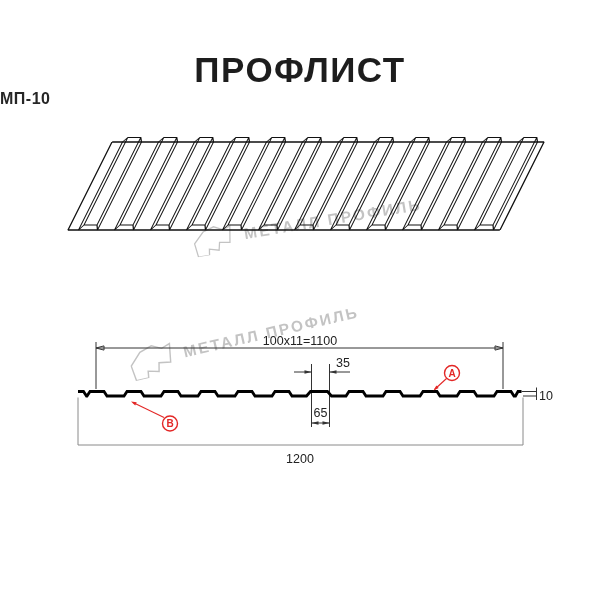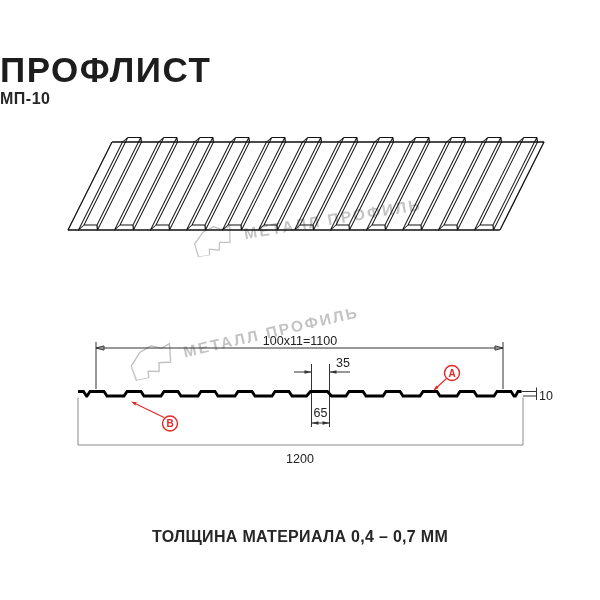--- a/index.html
+++ b/index.html
@@ -1,18 +1,18 @@
 <!DOCTYPE html>
 <html><head>
 <meta charset="utf-8">
 <style>
   html,body{margin:0;padding:0;background:#fff;}
   #page{position:relative;width:600px;height:600px;background:#ffffff;overflow:hidden;
         font-family:"Liberation Sans",sans-serif;}
-  .title{position:absolute;top:50px;left:0;width:600px;text-align:left;
+  .title{position:absolute;top:50px;left:0;width:600px;text-align:center;
          font-size:35px;font-weight:800;letter-spacing:1.5px;color:#1d1d1d;}
   .subtitle{position:absolute;top:90px;left:0;width:600px;text-align:left;
             font-size:16px;font-weight:600;letter-spacing:.5px;color:#262626;}
   .footer-note{position:absolute;top:528px;left:0;width:600px;text-align:center;
                font-size:16px;font-weight:600;letter-spacing:.3px;color:#262626;}
   .wm{position:absolute;display:inline-flex;align-items:center;gap:7px;
       transform-origin:0 50%;pointer-events:none;}
   .wm .wm-text{font-size:15.5px;font-weight:700;letter-spacing:2.2px;white-space:nowrap;
                color:rgba(145,145,145,.55);}
   #wm1{left:192px;top:228px;transform:rotate(-9.5deg);}
@@ -121,14 +121,13 @@
     </g>
 
     <g>
       <circle class="red" cx="170" cy="123.5" r="7.5" stroke-width="1.4"></circle>
       <text class="redtxt" x="170" y="127.3" text-anchor="middle">B</text>
       <path class="red" d="M164,117.5 L133,102.5" stroke-width="1.1"></path>
       <polygon class="redfill" points="131,101.5 136.7,102.35 135.2,105.4"></polygon>
     </g>
   </svg>
 
-  <div class="footer-note">ТОЛЩИНА МАТЕРИАЛА 0,4 – 0,7 ММ</div>
 </div>
 
 </body></html>

